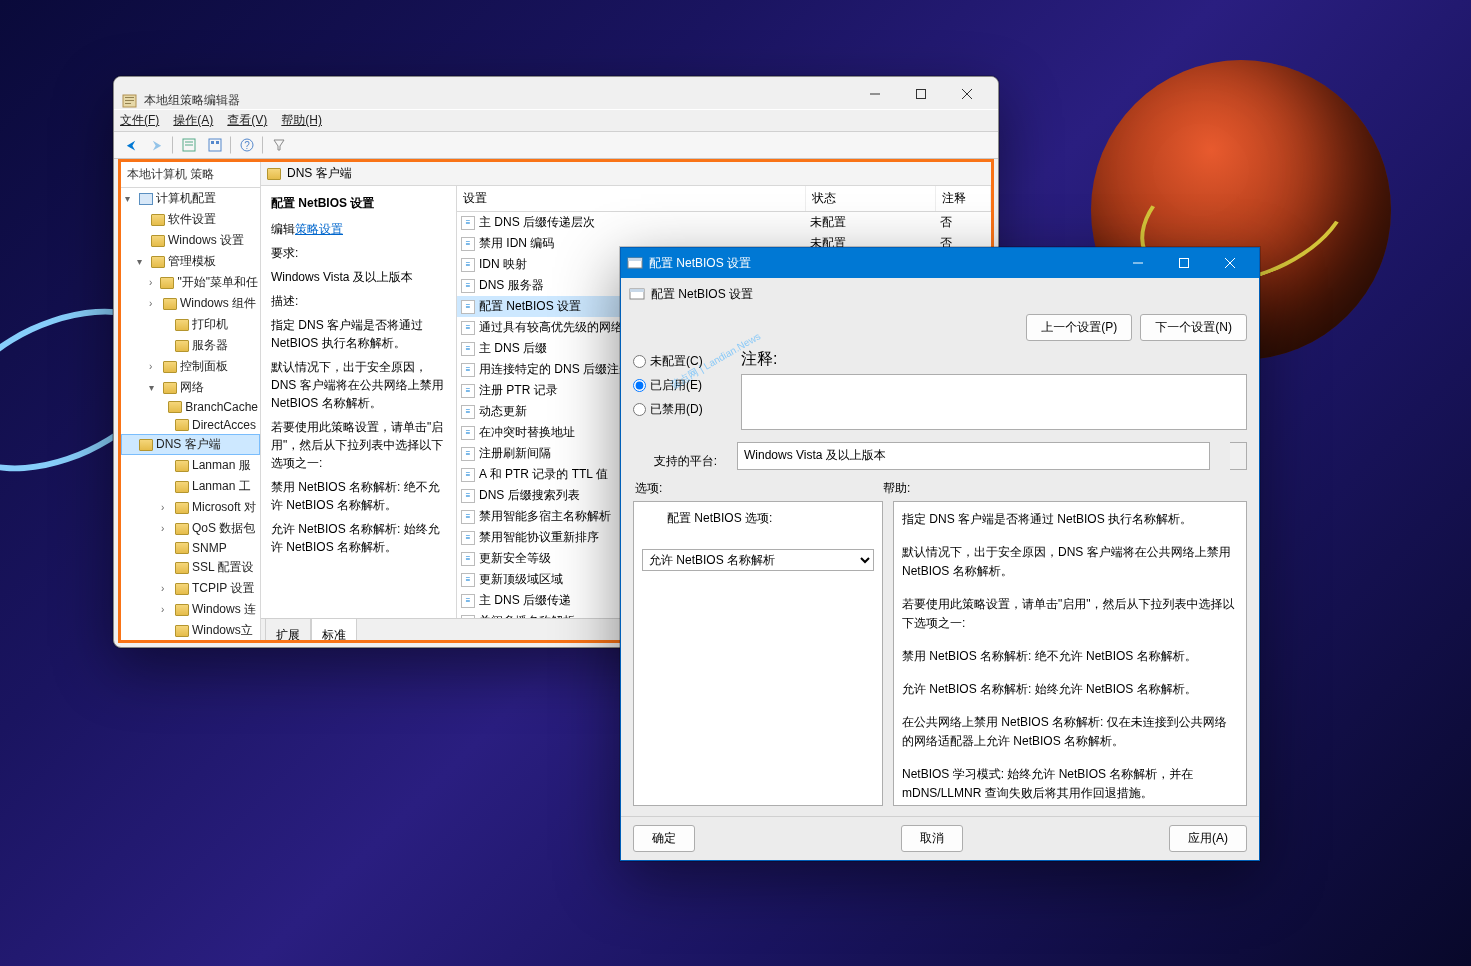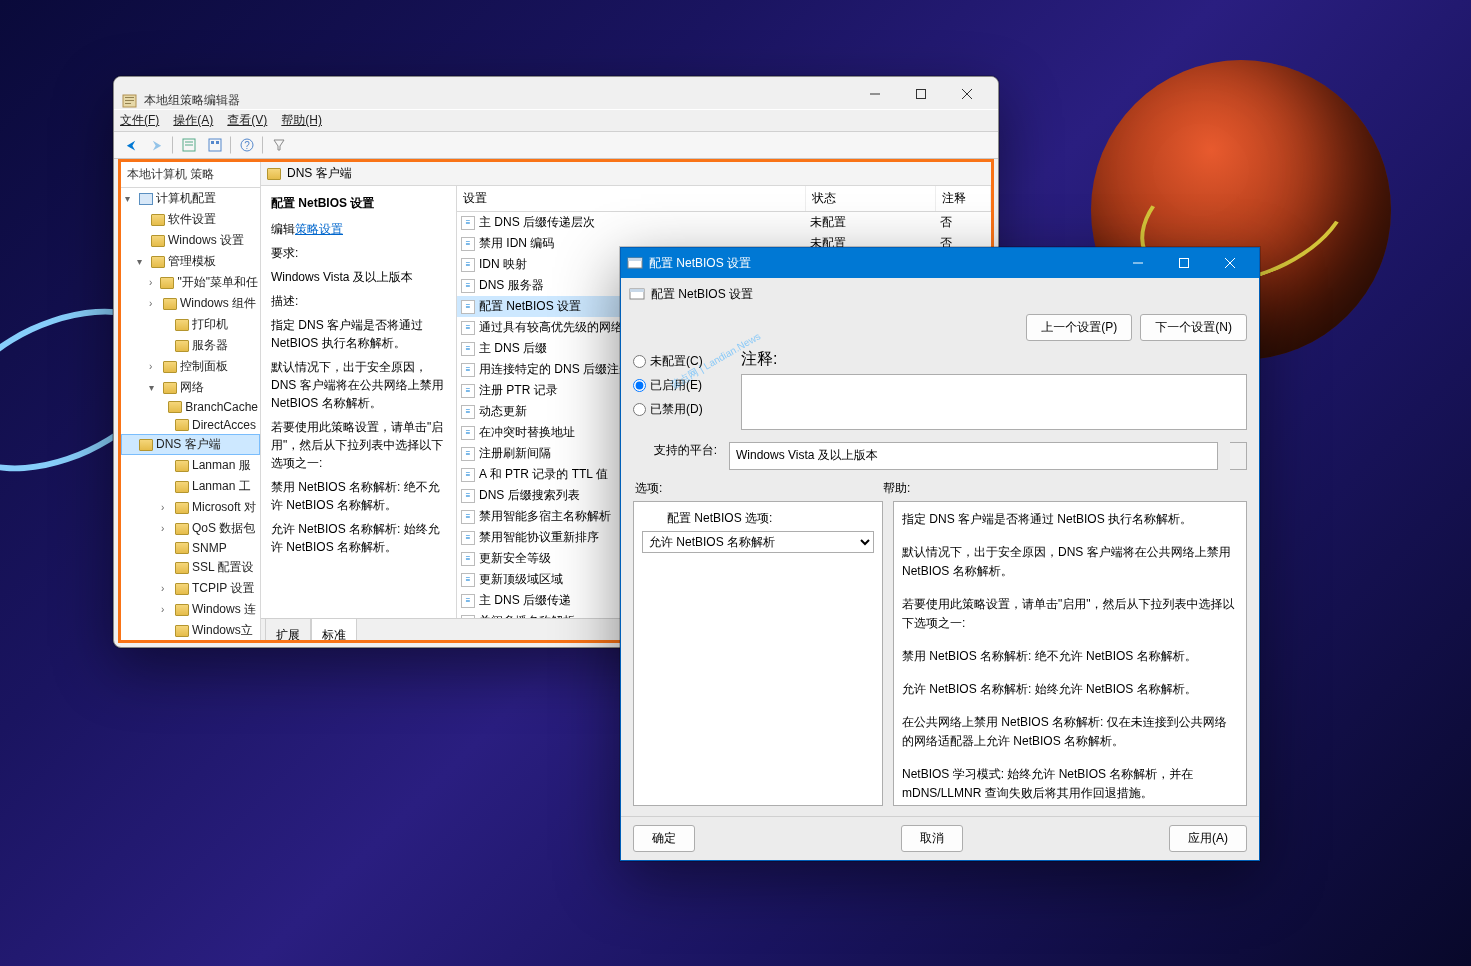--- a/index.html
+++ b/index.html
@@ -70,29 +70,29 @@
 .dlg-nav { display:flex; justify-content:flex-end; gap:8px; padding:4px 12px 8px;}
 .dlg-nav button{ font-size:12px; padding:4px 14px; background:#fdfdfd; border:1px solid #adadad; border-radius:3px;}
 .dlg-content{ flex:1; padding:0 12px 10px; display:flex; flex-direction:column; overflow:hidden;}
 .dlg-top{ display:flex; gap:24px;}
 .radios { width: 84px; font-size:12px; line-height:24px;}
 .radios label{display:flex; align-items:center; gap:4px;}
 .radios input{margin:0;}
 .comment-area{ flex:1;}
 .comment-area .lbl{font-size:16px; margin-bottom:4px;}
 .comment-area textarea{ width:100%; height:56px; resize:none; font-size:12px; border:1px solid #adadad; background:#fff;}
-.platform-row{ display:flex; align-items:flex-start; gap:12px; margin-top:8px;}
+.platform-row{ display:flex; align-items:flex-end; gap:20px; margin-top:8px;}
 .platform-row .lbl{ font-size:12px; width:84px; text-align:right;}
 .platform-row .val{ flex:1; border:1px solid #adadad; background:#fff; padding:4px 6px; font-size:12px; height:28px;}
 .scroll-stub{ width:17px; height:28px; border:1px solid #adadad; background:#f0f0f0; border-left:none;}
 .labels-oh{ display:flex; font-size:12px; margin-top:10px;}
 .labels-oh div:first-child{ width:250px; padding-left:2px;}
 .split{ display:flex; gap:10px; flex:1; margin-top:4px; overflow:hidden;}
 .opt-box{ width:250px; border:1px solid #adadad; background:#fff; padding:8px; font-size:12px;}
-.opt-box .sel-label{ margin-bottom:4px;padding-left:25px;}
+.opt-box .sel-label{ margin-bottom:22px;padding-left:25px;}
 .opt-box select{width:100%; font-size:12px; padding:2px; border:1px solid #adadad; background:#fff;}
 .help-box{ flex:1; border:1px solid #adadad; background:#fff; padding:8px; font-size:12px; line-height:19px; overflow:auto;}
 .help-box p{margin:0 0 14px 0;}
 .dlg-buttons{ display:flex; justify-content:space-between; gap:8px; padding:8px 12px; border-top:1px solid #d0d0d0;}
 .dlg-buttons button{font-size:12px; padding:4px 18px; background:#fdfdfd; border:1px solid #adadad; border-radius:3px;}
 
 .watermark{ position:absolute; left:665px; top:355px; font-size:10px; color:#4bb3ff; transform:rotate(-30deg); opacity:.6; pointer-events:none; z-index:5; line-height:12px; text-align:center;}
 
 
 svg{display:block}

